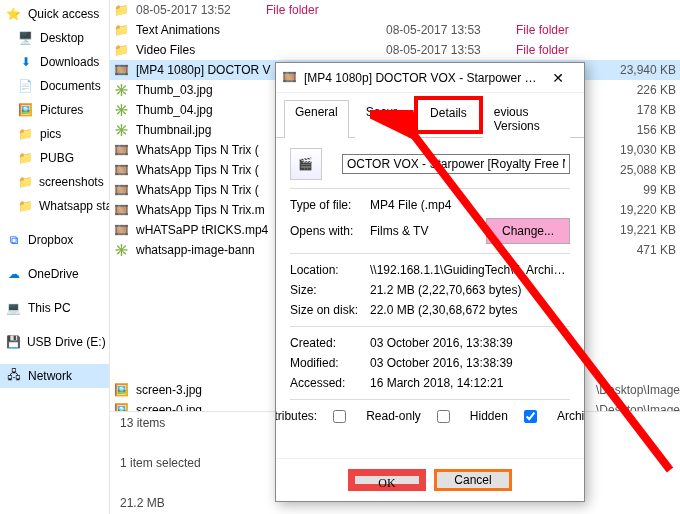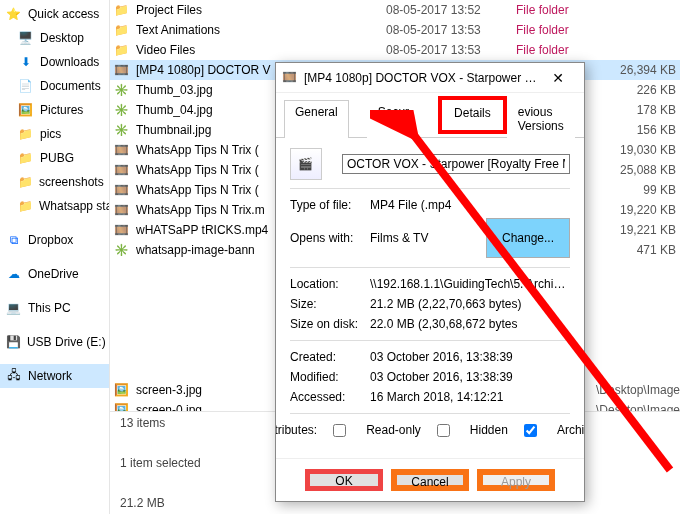--- a/index.html
+++ b/index.html
@@ -21,37 +21,37 @@
 .file-row .type { width: 80px; color: #be185d; }
 .file-row .size { width: 80px; text-align: right; color: #555; }
 .statusbar { border-top: 1px solid #e5e5e5; padding: 4px 10px; display: flex; gap: 26px; color: #444; flex-direction: column; }
 
 .dialog { position: absolute; left: 275px; top: 62px; width: 310px; height: 440px; background: #fff; border: 1px solid #888; box-shadow: 3px 3px 12px rgba(0,0,0,.3); display: flex; flex-direction: column; }
 .titlebar { height: 30px; display: flex; align-items: center; padding: 0 6px; background: #fff; border-bottom: 1px solid #eee; }
 .titlebar .tico { width: 16px; height: 16px; margin-right: 6px; }
 .titlebar .ttxt { flex: 1; overflow: hidden; text-overflow: ellipsis; white-space: nowrap; }
 .titlebar .close { width: 40px; height: 28px; display: flex; align-items: center; justify-content: center; font-size: 14px; cursor: pointer; }
 .tabs { display: flex; border-bottom: 1px solid #ccc; padding: 6px 8px 0 8px; }
-.tab { padding: 4px 10px; border: 1px solid transparent; border-bottom: none; margin-right: 18px; cursor: pointer; background: #fff; position: relative; top: 1px; }
+.tab { padding: 4px 10px; border: 1px solid transparent; border-bottom: none; margin-right: 6px; cursor: pointer; background: #fff; position: relative; top: 1px; }
 .tab.active { border-color: #ccc; background: #fff; }
 .details-highlight { border: 4px solid #ff0000; padding: 6px 12px 10px 12px; position: relative; top: -3px; background: #fff; }
 .dlg-body { flex: 1; padding: 10px 14px; overflow: hidden; }
 .icon-row { display: flex; align-items: center; margin-bottom: 8px; }
 .video-icon { width: 32px; height: 32px; border: 1px solid #ccc; display: flex; align-items: center; justify-content: center; margin-right: 20px; background: linear-gradient(#fff,#eef); }
 .fname-input { flex: 1; border: 1px solid #7a7a7a; padding: 2px 4px; font-size: 12px; height: 20px; }
 .hr { border: none; border-top: 1px solid #ddd; margin: 6px 0; }
 .prop-row { display: flex; align-items: center; padding: 3px 0; white-space: nowrap; justify-content: center; }
 .prop-row .lab { width: 80px; color: #000; }
 .prop-row .val { flex: 1; overflow: hidden; text-overflow: ellipsis; }
-.change-btn { width: 84px; height: 40px; border: 1px solid #adadad; background: #7dd3fc; cursor: pointer; }
+.change-btn { width: 84px; height: 26px; border: 1px solid #adadad; background: #f9a8d4; cursor: pointer; }
 .attr-row { display: flex; align-items: center; gap: 16px; }
 .attr-row label { display: flex; align-items: center; gap: 20px; }
 .dlg-buttons { display: flex; justify-content: center; gap: 8px; padding: 10px; border-top: 1px solid #eee; }
-.dlg-buttons button { width: 78px; height: 22px; border: 6px solid #f97316; background: #e1e1e1; cursor: pointer; }
-.dlg-buttons button.primary { border: 5px solid #ef4444; }
+.dlg-buttons button { width: 78px; height: 22px; border: 3px solid #f97316; background: #e1e1e1; cursor: pointer; }
+.dlg-buttons button.primary { border: 7px solid #ef4444; font-family: Liberation Serif, serif; }
 .dlg-buttons button.disabled { color: #9a9a9a; background: #efefef; cursor: default; }
 
 .arrow-svg { position: absolute; left: 370px; top: 110px; width: 310px; height: 380px; pointer-events: none; }
 </style>
 </head>
 <body>
 
 <div class="explorer">
   <div class="nav">
     <div class="nav-item top">
@@ -114,21 +114,20 @@
     <div class="nav-item top sel">
         <span class="ico">🖧</span>
         <span>Network</span>
       </div>
   </div>
 
   <div class="filelist">
     <div class="files" id="files">
         <div class="file-row">
           <span class="ico">📁</span>
-          <span class="name">Project Files</span>
           <span class="date">08-05-2017 13:52</span>
           <span class="type">File folder</span>
           <span class="size"></span>
         </div>
         <div class="file-row">
           <span class="ico">📁</span>
           <span class="name">Text Animations</span>
           <span class="date">08-05-2017 13:53</span>
           <span class="type">File folder</span>
           <span class="size"></span>
@@ -138,21 +137,21 @@
           <span class="name">Video Files</span>
           <span class="date">08-05-2017 13:53</span>
           <span class="type">File folder</span>
           <span class="size"></span>
         </div>
         <div class="file-row sel">
           <span class="ico">🎞️</span>
           <span class="name">[MP4 1080p] DOCTOR V</span>
           <span class="date"></span>
           <span class="type"></span>
-          <span class="size">26,394 KB</span>
+          <span class="size">23,940 KB</span>
         </div>
         <div class="file-row">
           <span class="ico">✳️</span>
           <span class="name">Thumb_03.jpg</span>
           <span class="date"></span>
           <span class="type"></span>
           <span class="size">226 KB</span>
         </div>
         <div class="file-row">
           <span class="ico">✳️</span>
@@ -341,21 +340,20 @@
         </label>
       <label>
           <input type="checkbox" checked="" style=""> 
           <span>Archive</span>
         </label>
     </div>
   </div>
   <div class="dlg-buttons">
     <button class="primary">OK</button>
     <button>Cancel</button>
-    <button class="disabled">Apply</button>
   </div>
 </div>
 
 <svg class="arrow-svg">
   <defs>
       <marker id="ah" markerWidth="12" markerHeight="12" refX="2" refY="6" orient="auto">
         <path d="M12,0 L0,6 L12,12 z" fill="#ff0000"></path>
       </marker>
     </defs>
   <line x1="300" y1="360" x2="40" y2="20" stroke="#ff0000" stroke-width="8" marker-end="url(#ah)"></line>

